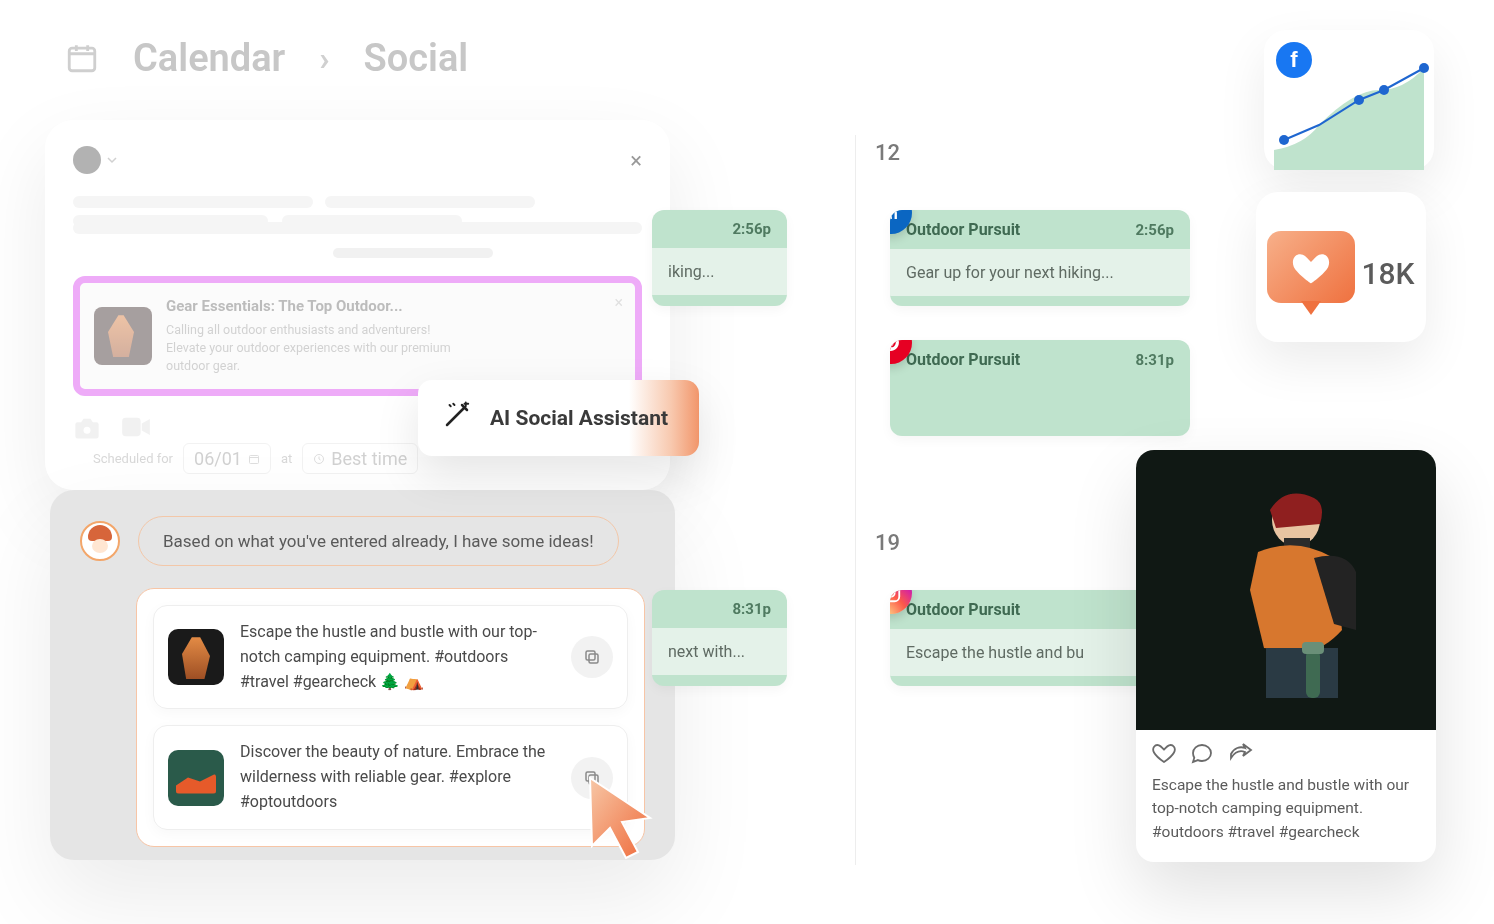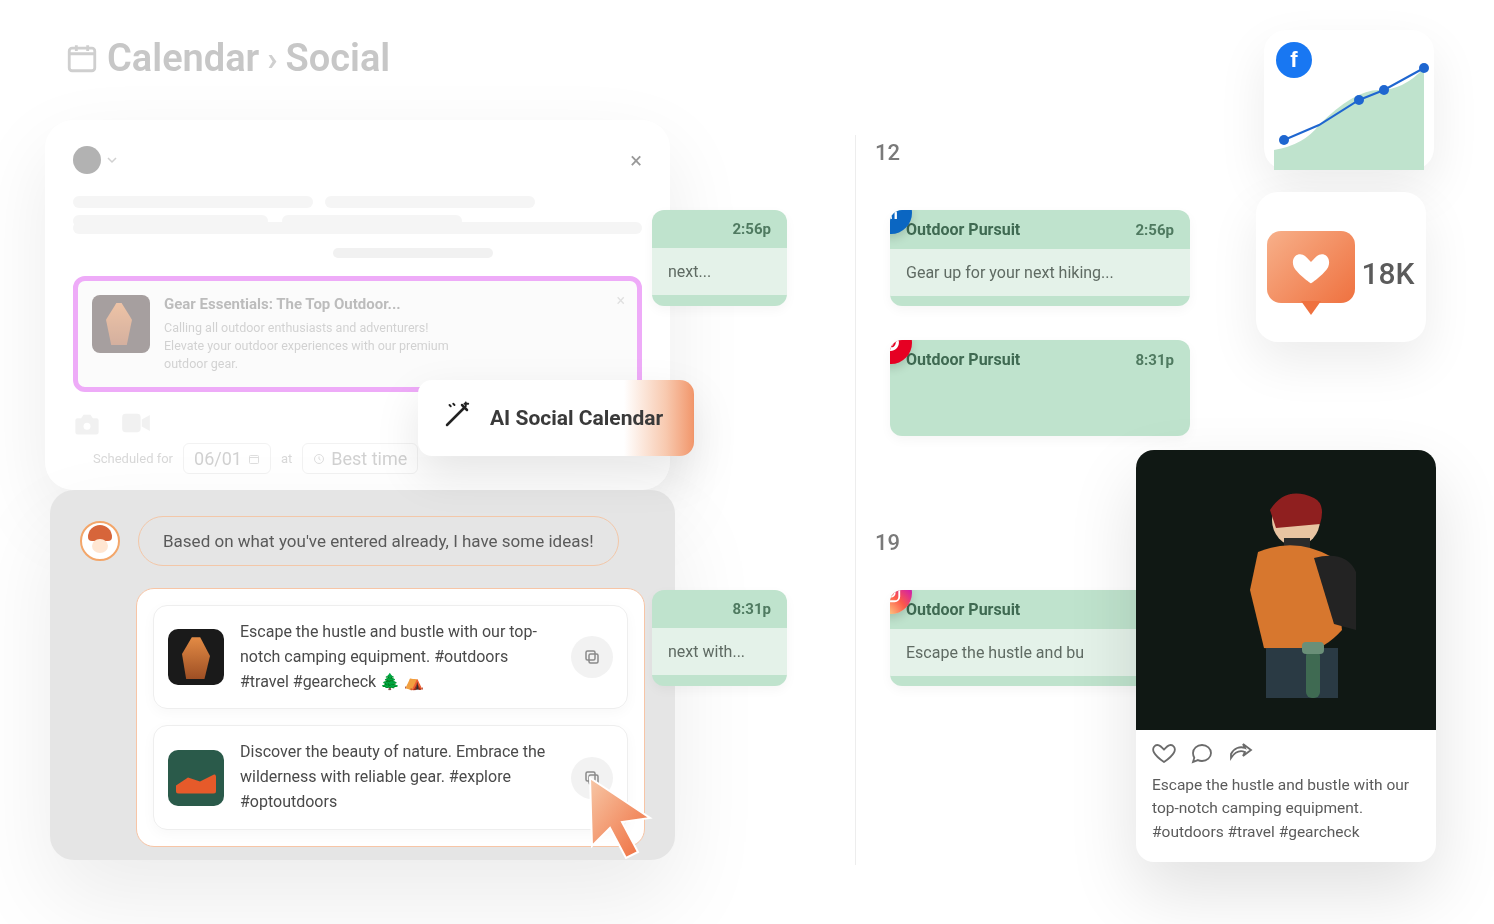--- a/index.html
+++ b/index.html
@@ -9,21 +9,21 @@
     height: 924px;
     background: #fff;
     position: relative;
     overflow: hidden;
   }
 
   
   .breadcrumb {
     position: absolute;
     left: 65px; top: 36px;
-    display: flex; align-items: center; gap: 8px;
+    display: flex; align-items: center; gap: 34px;
     color: #c7c7c7;
     font-size: 38px;
     font-weight: 600;
   }
   .breadcrumb .cal-icon {
     width: 34px; height: 34px;
     display:inline-flex; align-items:center; justify-content:center;
   }
   .breadcrumb .chev { font-size: 34px; color:#d0d0d0; font-weight:700; }
 
@@ -47,22 +47,22 @@
   }
   .globe-wrap { display:flex; align-items:center; gap:6px; color:#999; font-size:12px;}
   .close-x { color:#999; font-size:22px; cursor:pointer; position:relative; z-index:2;}
   .skeleton-lines { margin-top:22px; }
   .sk { background:#e8e8e8; border-radius:6px; height:12px; margin-bottom:14px; }
   .sk.a{width:240px;} .sk.b{width:210px; display:inline-block; margin-left:12px;}
   .sk.row2 { display:flex; gap:14px; align-items:center;}
   .sk.c{width:195px;} .sk.d{width:180px;}
   .sk.hash { width:160px; height:10px; background:#e0e0e0; margin-top:4px;}
   .attach-card {
-    margin-top:18px; border:5px solid #d946ef; border-radius:12px;
-    padding:14px; display:flex; gap:14px; align-items:flex-start;
+    margin-top:18px; border:7px solid #d946ef; border-radius:12px;
+    padding:14px; display:flex; gap:14px; align-items:center;
     position:relative; background:#f7f7f7;
   }
   .attach-thumb { width:58px; height:58px; background:#3a2a2a; border-radius:8px; position:relative;}
   .attach-thumb::after{content:""; position:absolute; left:14px; top:8px; width:26px; height:42px; background:linear-gradient(#d87a3a,#a0502a); clip-path:polygon(40% 0,60% 0,100% 40%,80% 100%,20% 100%,0 40%); }
   .attach-text .atitle{ font-weight:700; color:#6b6b6b; font-size:15px; margin-bottom:6px;}
   .attach-text .adesc{ color:#9a9a9a; font-size:12.5px; line-height:1.45; max-width:300px;}
   .attach-close{ position:absolute; right:12px; top:10px; color:#bbb; font-size:16px; cursor:pointer;}
   .media-row{ margin-top:20px; display:flex; gap:20px; color:#c5c5c5; }
   .media-row svg{ opacity:.55;}
   .sched-row{ position:absolute; left:28px; bottom:16px; display:flex; align-items:center; gap:10px; color:#a8a8a8; font-size:13px;margin-left:20px;}
@@ -273,21 +273,21 @@
 
 <div class="ai-pill">
   <span class="wand">
     <svg width="30" height="30" viewBox="0 0 24 24" fill="none" stroke="#222" stroke-width="2" stroke-linecap="round">
         <path d="M4 20L18 6"></path>
         <path d="M16 4l4 4"></path>
         <path d="M19 2v3M21 3h-3" stroke-width="1.5"></path>
         <path d="M9 3l1 1M7 5l-1-1" stroke-width="1.5"></path>
       </svg>
   </span>
-  <span class="lbl">AI Social Calendar</span>
+  <span class="lbl">AI Social Assistant</span>
 </div>
 
 <div class="assist-panel">
   <div class="assist-head">
     <div class="avatar"></div>
     <div class="speech">Based on what you've entered already, I have some ideas!</div>
   </div>
   <div class="ideas">
     <div class="idea">
       <div class="idea-thumb t1"></div>
@@ -325,21 +325,21 @@
 <div class="calgrid">
   <div class="vline"></div>
   <div class="daynum dn12">12</div>
   <div class="daynum dn19">19</div>
 
   <div class="event-card ev-left-a">
     <div class="event-head">
         <span></span>
         <span class="event-time">2:56p</span>
       </div>
-    <div class="event-body">next...</div>
+    <div class="event-body">iking...</div>
   </div>
   <div class="event-card ev-left-b">
     <div class="event-head">
         <span></span>
         <span class="event-time">8:31p</span>
       </div>
     <div class="event-body">next with...</div>
   </div>
 
   <div class="event-card ev-main-a">

